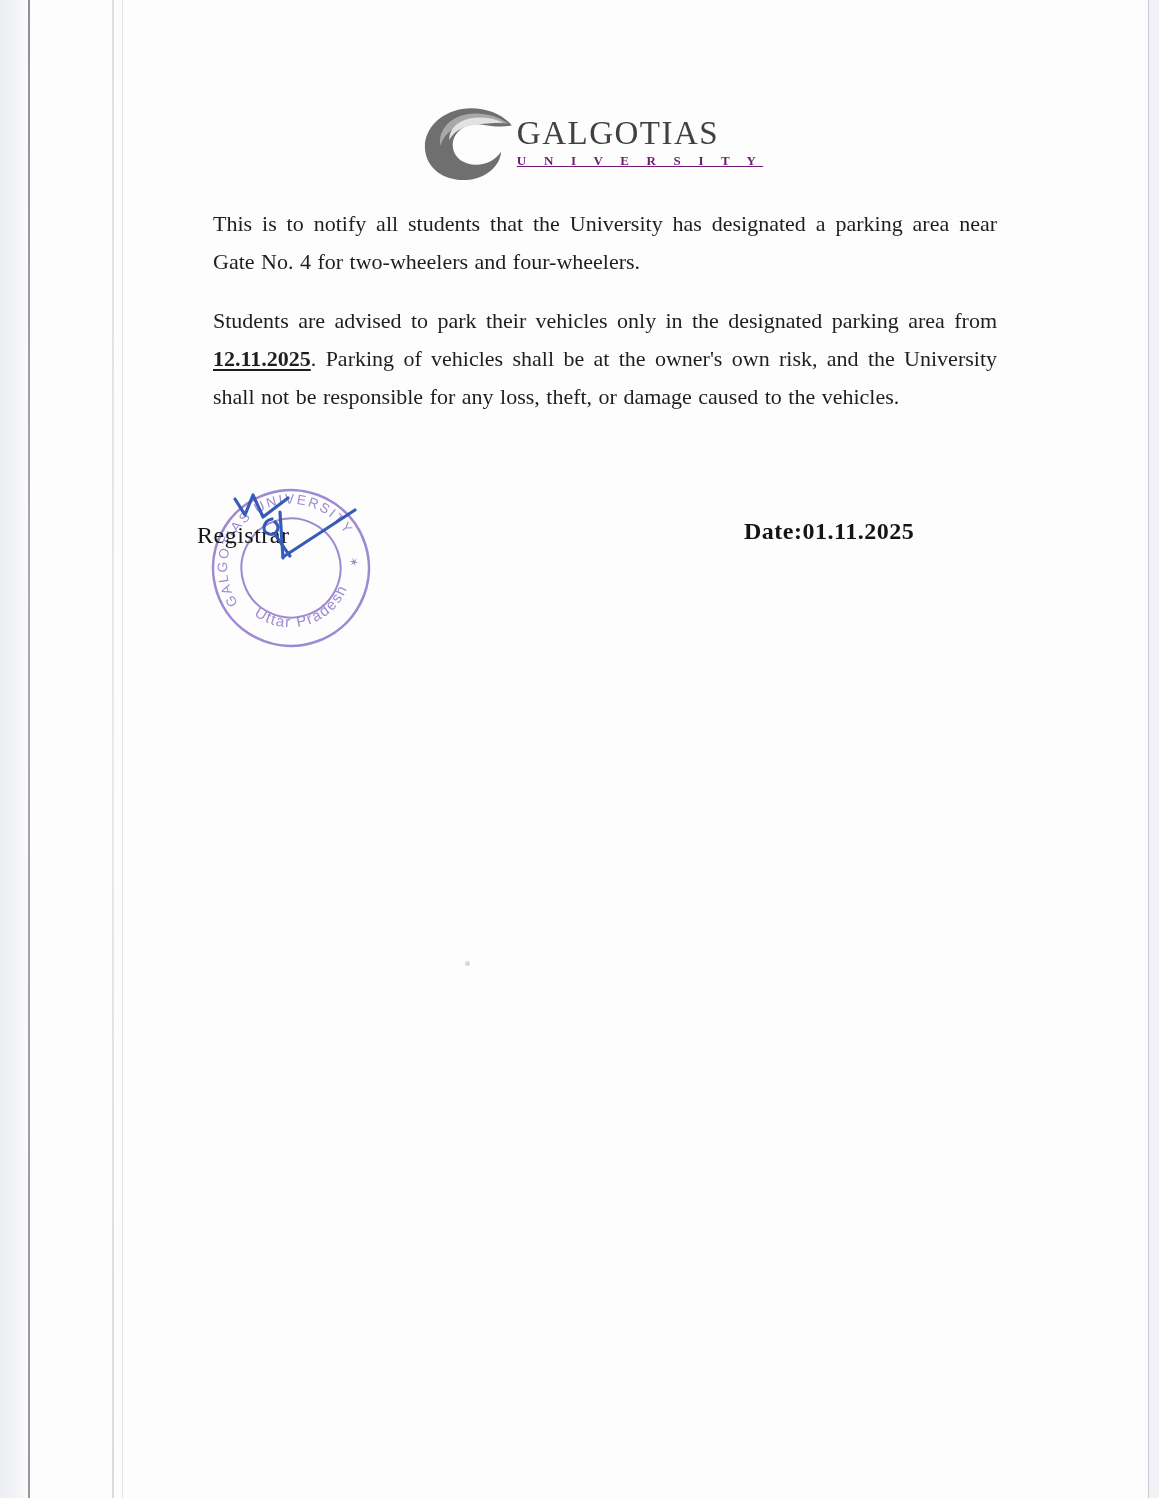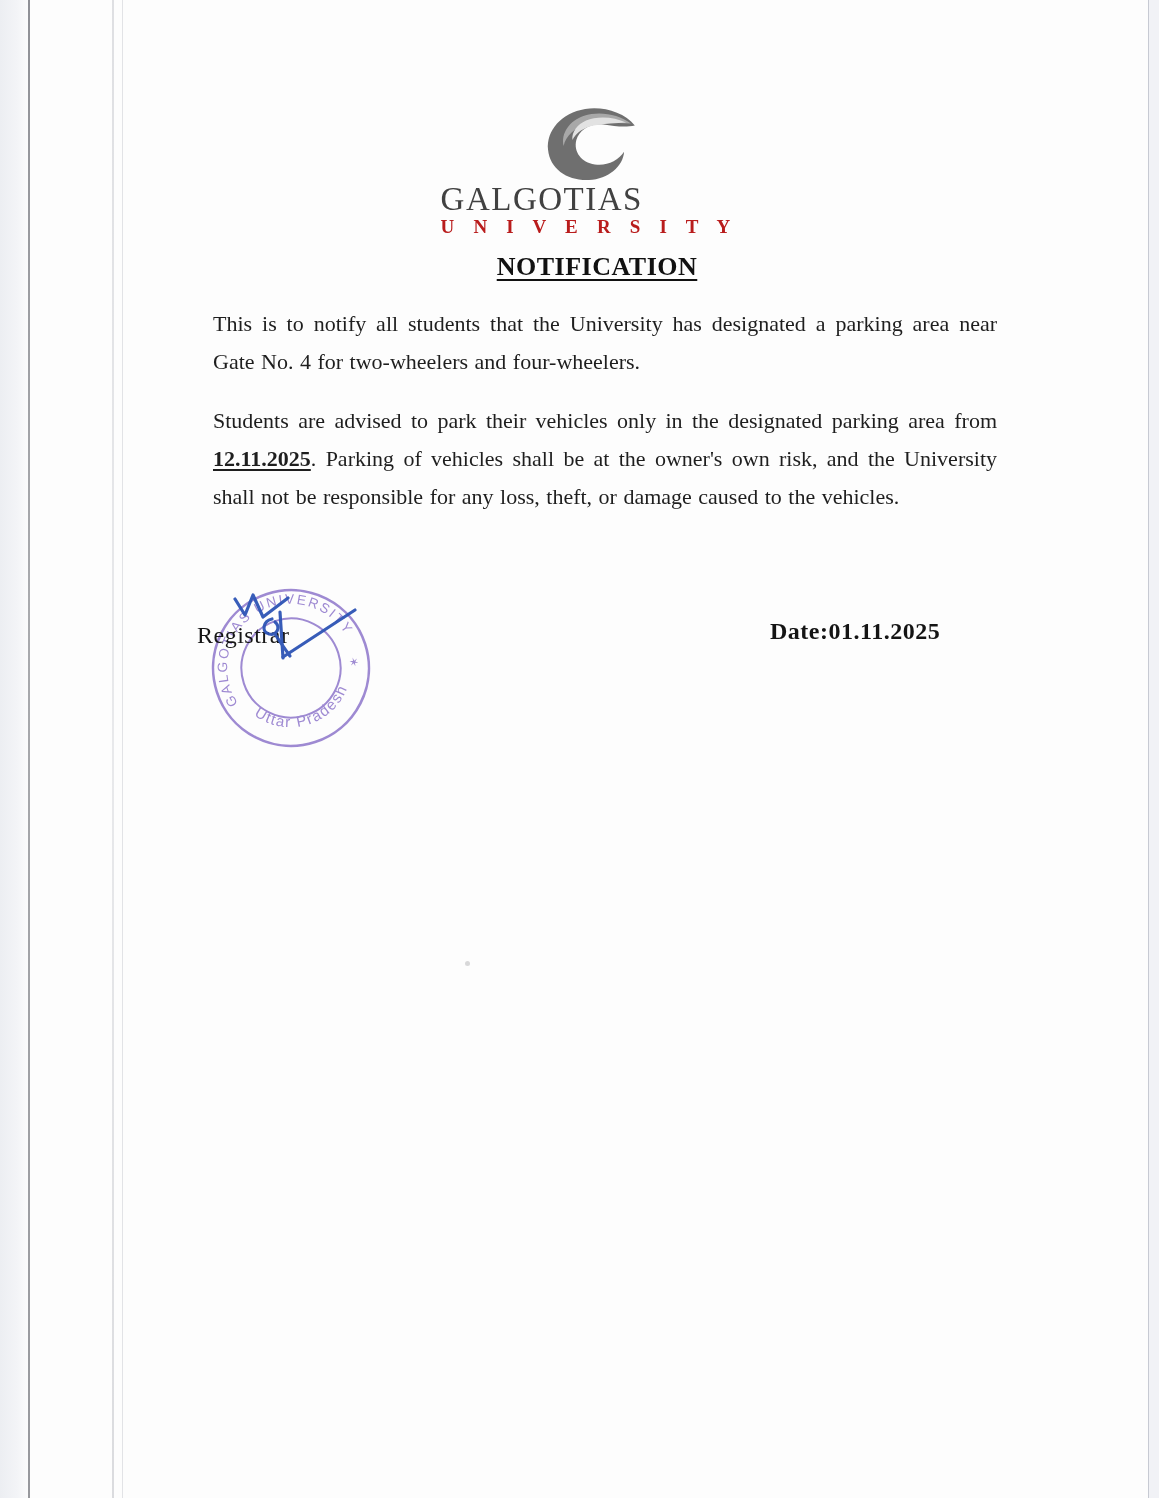--- a/index.html
+++ b/index.html
@@ -37,31 +37,31 @@
     background:#f1f2f6;
   }
   .scan-speck{
     position:absolute;left:465px;top:961px;width:5px;height:5px;
     background:#b9b9bc;border-radius:50%;opacity:.55;
   }
   
   .content{position:absolute;left:197px;top:0;width:800px;color:#1f1f1f;}
   .logo-row{
     margin-top:104px;display:flex;justify-content:center;align-items:center;
-    transform:translateX(-8px);flex-direction:column;
+    transform:translateX(-8px);
   }
   .logo-swirl{width:102px;height:78px;flex:0 0 auto;}
   .logo-text{display:flex;flex-direction:column;align-items:flex-start;}
   .logo-name{
     font-size:33px;letter-spacing:1.5px;color:#414141;font-weight:500;
     line-height:34px;
   }
   .logo-subname{
-    font-size:19px;font-weight:bold;letter-spacing:7.2px;color:#b91c1c;
-    line-height:20px;margin-top:1px;
+    font-size:13px;font-weight:bold;letter-spacing:7.2px;color:#701a75;
+    line-height:20px;margin-top:1px;text-decoration:underline;
   }
   .title-wrap{text-align:center;margin-top:15px;}
   .doc-title{
     font-size:26px;font-weight:bold;letter-spacing:.5px;color:#111;
     text-decoration:underline;text-underline-offset:4px;
     text-decoration-thickness:2px;
   }
   .body-text p{
     margin:21px 0 0 16px;text-align:justify;
     font-size:22px;line-height:38px;word-spacing:1px;color:#1e1e1e;
@@ -70,21 +70,21 @@
   .inline-date{font-weight:bold;text-decoration:underline;text-underline-offset:3px;}
   
   .sign-block{position:relative;height:250px;margin-top:60px;}
   .stamp-svg{position:absolute;left:8px;top:6px;width:172px;height:172px;opacity:.85;}
   .registrar-label{
     position:absolute;left:0;top:46px;font-size:24px;color:#161616;
     letter-spacing:.5px;
   }
   .signature-svg{position:absolute;left:18px;top:10px;width:150px;height:82px;}
   .date-label{
-    position:absolute;left:573px;top:42px;font-size:24px;font-weight:bold;
+    position:absolute;left:547px;top:42px;font-size:24px;font-weight:bold;
     color:#141414;letter-spacing:.5px;
   }
 </style>
 </head>
 <body>
 
 <div class="canvas">
 
   <div class="edge-left-strip"></div>
   <div class="edge-left-line"></div>
@@ -105,23 +105,20 @@
                  C26,33 35,24 48,21 C62,18 79,20 93,20 Z" fill="#a8a8a8"></path>
         <path d="M88,19 C76,13 58,12 47,17 C38,21 32,29 33,37
                  C37,29 45,24 55,22 C66,20 78,20 88,19 Z" fill="#e2e2e2"></path>
       </svg>
       <div class="logo-text">
         <span class="logo-name">GALGOTIAS</span>
         <span class="logo-subname">U N I V E R S I T Y</span>
       </div>
     </div>
 
-    <div class="title-wrap">
-      <span class="doc-title">NOTIFICATION</span>
-    </div>
 
     <div class="body-text">
       <p>This is to notify all students that the University has designated a parking area near Gate No. 4 for two-wheelers and four-wheelers.</p>
       <p><span>Students are advised to park their vehicles only in the designated parking area from </span><span class="inline-date">12.11.2025</span><span>. Parking of vehicles shall be at the owner's own risk, and the University shall not be responsible for any loss, theft, or damage caused to the vehicles.</span></p>
     </div>
 
     <div class="sign-block">
 
       <svg class="stamp-svg" viewBox="0 0 170 170">
         <g transform="rotate(-18 85 85)" fill="none" stroke="#8e76cb">

